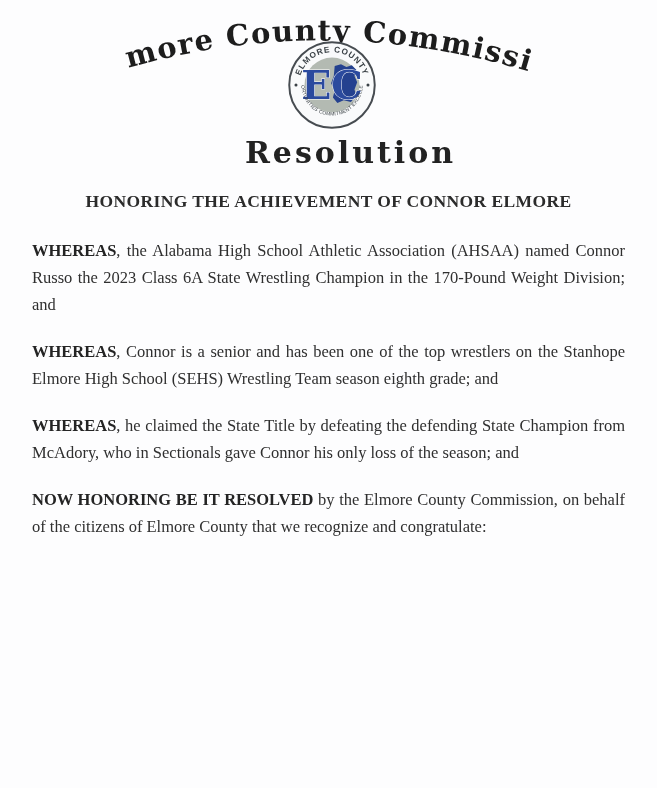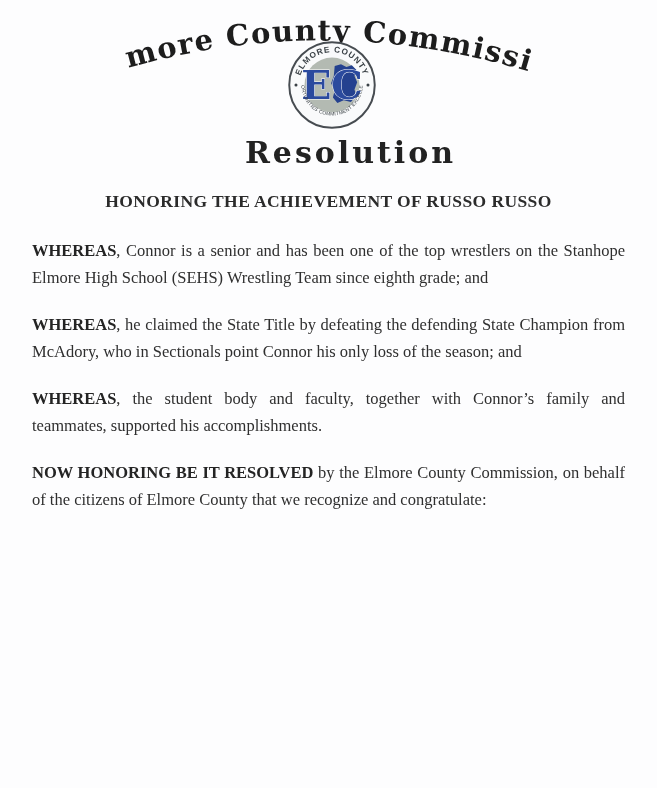--- a/index.html
+++ b/index.html
@@ -77,23 +77,23 @@
         <textPath href="#seal-bottom-arc" startOffset="50%" text-anchor="middle">OPPORTUNITIES COMMITMENT EXCELLENCE</textPath>
       </text>
 
       <circle cx="10" cy="50" r="1.7" fill="#3a4146"></circle>
       <circle cx="90" cy="50" r="1.7" fill="#3a4146"></circle>
     </g>
   </svg>
 
   <div class="doc-type">Resolution</div>
 
-  <div class="doc-title">HONORING THE ACHIEVEMENT OF RUSSO RUSSO</div>
+  <div class="doc-title">HONORING THE ACHIEVEMENT OF CONNOR ELMORE</div>
 
   <div class="content">
-    <p class="para"><b>WHEREAS</b><span>, Connor is a senior and has been one of the top wrestlers on the Stanhope Elmore High School (SEHS) Wrestling Team since eighth grade; and</span></p>
-    <p class="para"><b>WHEREAS</b><span>, he claimed the State Title by defeating the defending State Champion from McAdory, who in Sectionals point Connor his only loss of the season; and</span></p>
-    <p class="para"><b>WHEREAS</b><span>, the student body and faculty, together with Connor’s family and teammates, supported his accomplishments.</span></p>
+    <p class="para"><b>WHEREAS</b><span>, the Alabama High School Athletic Association (AHSAA) named Connor Russo the 2023 Class 6A State Wrestling Champion in the 170-Pound Weight Division; and</span></p>
+    <p class="para"><b>WHEREAS</b><span>, Connor is a senior and has been one of the top wrestlers on the Stanhope Elmore High School (SEHS) Wrestling Team season eighth grade; and</span></p>
+    <p class="para"><b>WHEREAS</b><span>, he claimed the State Title by defeating the defending State Champion from McAdory, who in Sectionals gave Connor his only loss of the season; and</span></p>
     <p class="para"><b>NOW HONORING BE IT RESOLVED</b><span> by the Elmore County Commission, on behalf of the citizens of Elmore County that we recognize and congratulate:</span></p>
 
   </div>
 
 </div>
 
 </body></html>

